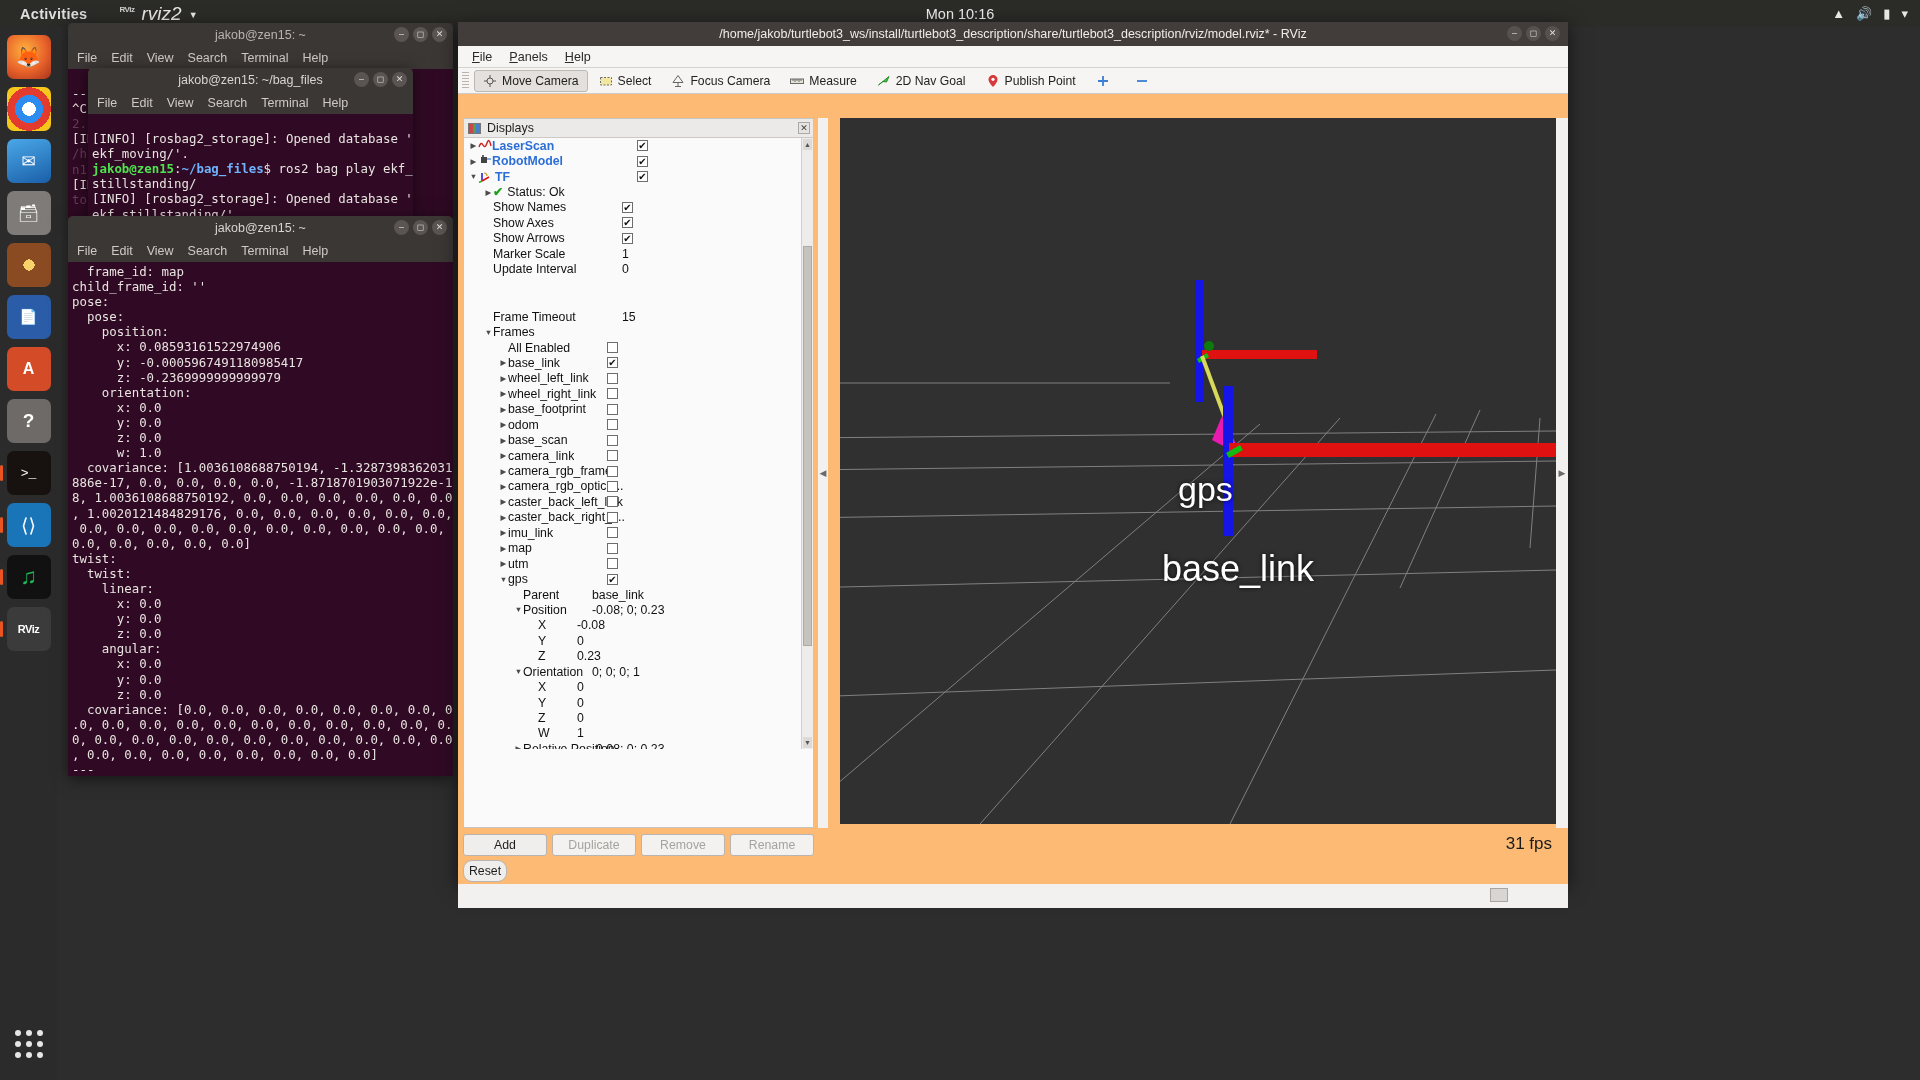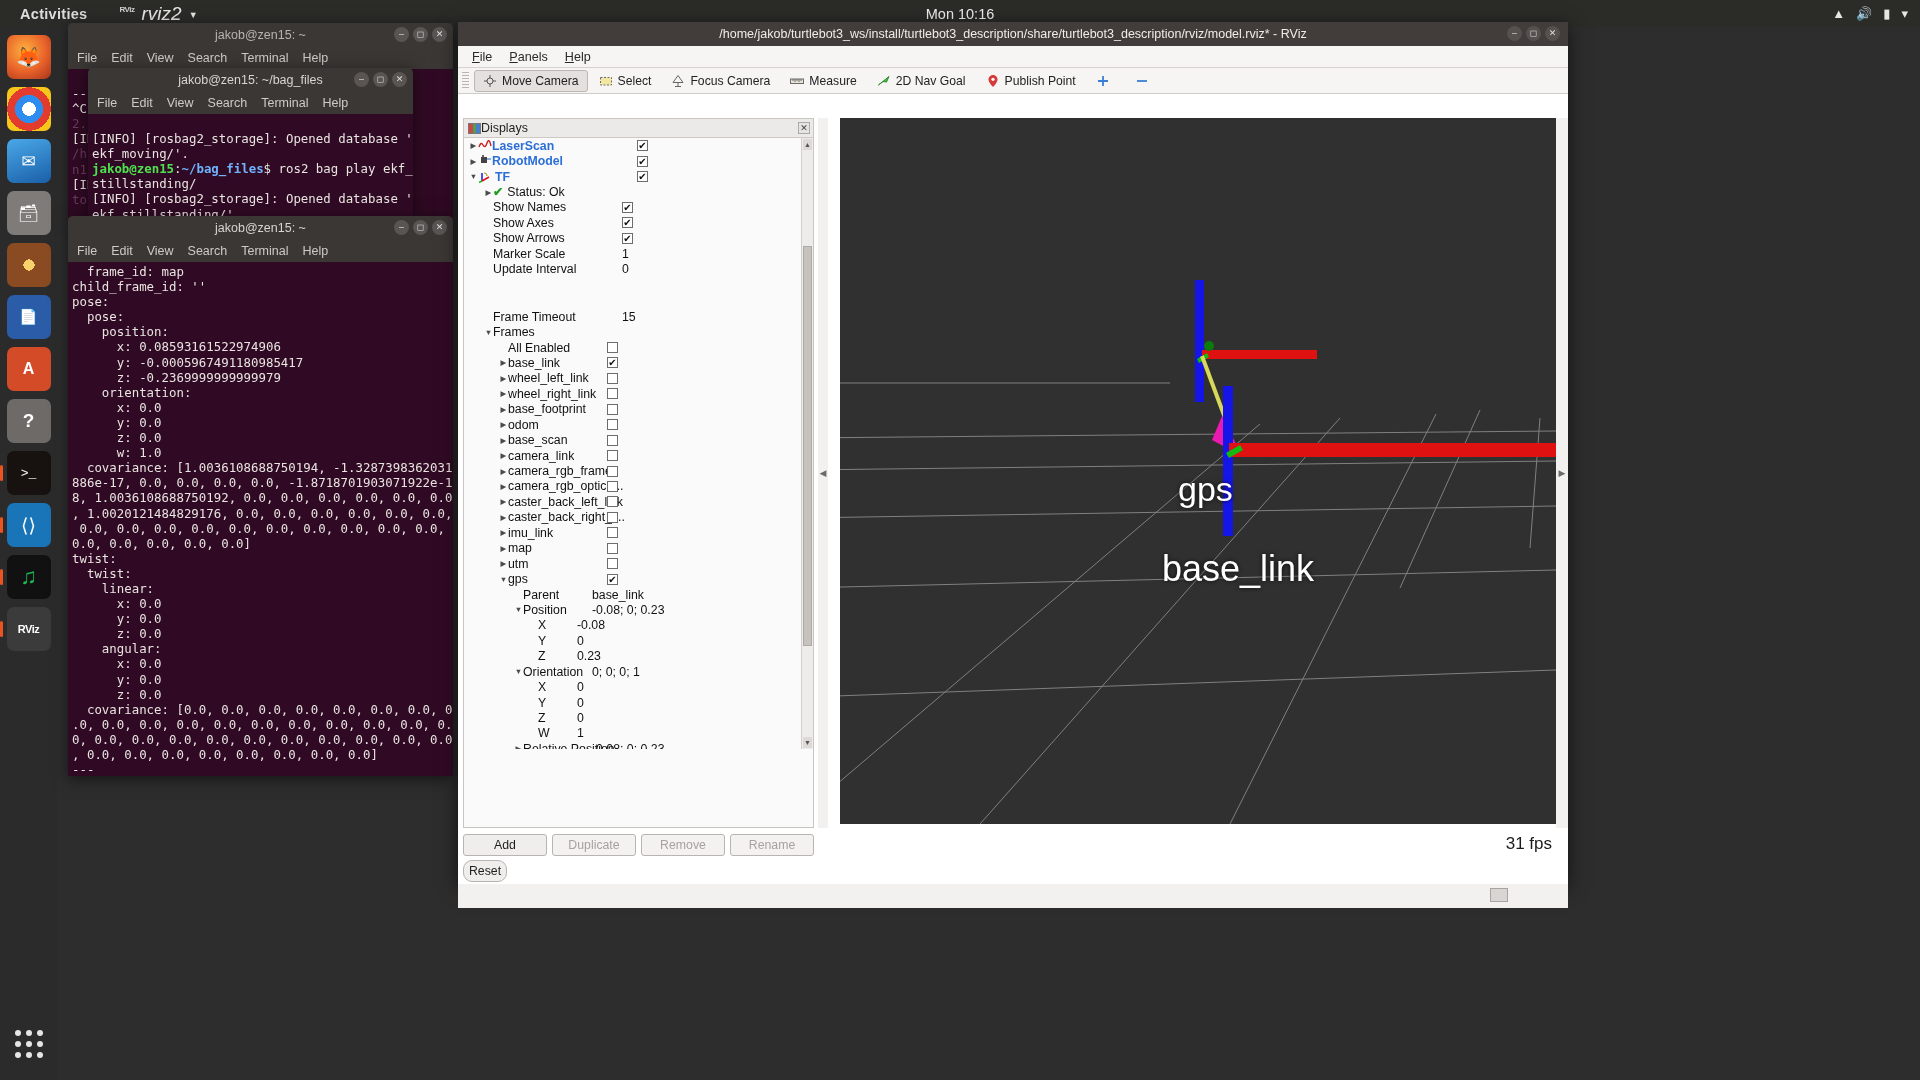--- a/index.html
+++ b/index.html
@@ -46,21 +46,21 @@
                display:flex; align-items:center; gap:14px; padding-left:9px; }
   .term-body { background:#300a24; color:#e8e4e0; font-family:"DejaVu Sans Mono", monospace;
                font-size:12.4px; line-height:15.1px; padding:2px 4px 0 4px; overflow:hidden;
                white-space:pre; }
   .g { color:#4ee24e; font-weight:bold; }
   .b { color:#6fb3ff; font-weight:bold; }
   .dim { color:#6b3a5c; }
 
   
   #rviz { position:absolute; left:458px; top:22px; width:1110px; height:862px;
-          background:#ffffff; box-shadow:0 4px 18px rgba(0,0,0,.6); }
+          background:#fdba74; box-shadow:0 4px 18px rgba(0,0,0,.6); }
   #rviz-title { height:24px; background:#423d3b; color:#f0ece9; font-size:12.5px;
                 display:flex; align-items:center; justify-content:center; position:relative;}
   #rviz-title .wbtns{ right:8px; top:4px;}
   #rviz-title .wbtn{ background:#56504e; }
   #rviz-menu { height:22px; background:#f6f5f4; border-bottom:1px solid #d6d2ce;
                display:flex; align-items:center; gap:17px; padding-left:14px;
                font-size:12.6px; color:#2a2a2a; }
   .ul1 { text-decoration:underline; }
   #rviz-toolbar { height:26px; background:#f6f5f4; border-bottom:1px solid #cfcbc7;
                   display:flex; align-items:center; gap:2px; padding-left:4px; }
@@ -70,21 +70,21 @@
           font-size:12.2px; color:#232323; border:1px solid transparent; border-radius:3px;}
   .tbtn.active { background:#e3e0dd; border-color:#bdb8b4; }
   .ticon { width:14px; height:14px; display:inline-block; position:relative; }
 
   #rviz-main { position:absolute; left:0; top:72px; width:1110px; height:790px; }
 
   
   #displays { position:absolute; left:5px; top:24px; width:351px; height:710px;
               background:#fbfafa; border:1px solid #c8c4c0; }
   #disp-header { height:19px; background:#eceae8; border-bottom:1px solid #cdc9c5;
-                 display:flex; align-items:center; gap:0; padding-left:4px;
+                 display:flex; align-items:center; gap:6px; padding-left:4px;
                  font-size:12.4px; color:#1f1f1f; position:relative;}
   #disp-icon { width:13px; height:11px; background:linear-gradient(90deg,#cf4444 0 33%,#4fa04f 33% 66%,#4a7ecb 66% 100%);
                border:1px solid #777; }
   #disp-close { position:absolute; right:3px; top:3px; width:12px; height:12px; border:1px solid #aaa;
                 background:#e6e3e0; font-size:9px; line-height:10px; text-align:center; color:#444; }
   #tree { position:absolute; left:0; top:19px; width:349px; height:611px; overflow:hidden; }
   .row { height:15.45px; display:flex; align-items:center; font-size:12.3px; color:#111;
          position:relative; }
   .row .arrow { width:9px; font-size:7.5px; color:#4b4b4b; text-align:center; flex:none;}
   .row .lbl { white-space:nowrap; overflow:hidden; text-overflow:ellipsis; }

